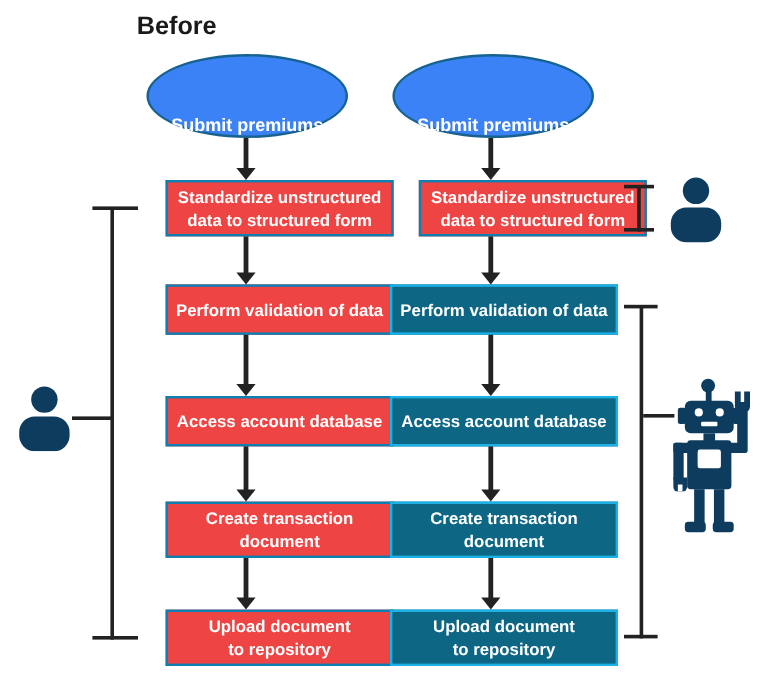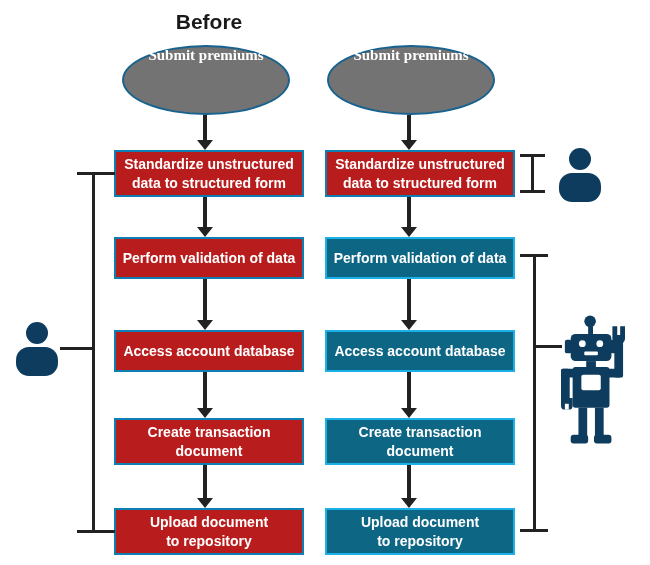--- a/index.html
+++ b/index.html
@@ -1,36 +1,36 @@
 <!DOCTYPE html>
 <html><head>
 <meta charset="utf-8">
 <style>
   html,body{margin:0;padding:0;background:#fff;}
   .canvas{
     position:relative;width:650px;height:565px;background:#ffffff;
     font-family:"Liberation Sans", sans-serif;overflow:hidden;
   }
   .col-title{
-    position:absolute;top:8px;height:28px;text-align:center;
+    position:absolute;top:8px;height:28px;text-align:left;
     font-size:21px;font-weight:700;color:#1a1a1a;line-height:28px;
   }
   .oval{
     position:absolute;top:45px;width:168px;height:70px;border-radius:50%;
-    background:#737373;border:2px solid #17628F;
-    display:flex;align-items:flex-start;justify-content:center;box-sizing:border-box;font-family:Liberation Serif, serif;
+    background:#3b82f6;border:2px solid #17628F;
+    display:flex;align-items:flex-end;justify-content:center;box-sizing:border-box;
   }
   .oval span{color:#fff;font-size:15px;font-weight:700;}
   .box{
     position:absolute;width:190px;box-sizing:border-box;
     display:flex;align-items:center;justify-content:center;text-align:center;
     font-size:14px;font-weight:700;color:#fff;line-height:1.3;
     white-space:pre-line;padding:2px 4px;
   }
-  .box.light{background:#b91c1c;border:2px solid #0D7FB2;}
+  .box.light{background:#ef4444;border:2px solid #0D7FB2;margin-left:24px;}
   .box.dark{background:#0E6685;border:2px solid #1BB1E6;}
   .arrow{position:absolute;width:16px;}
   .arrow .shaft{position:absolute;left:6px;top:0;width:4px;height:calc(100% - 9px);background:#222;}
   .arrow .head{position:absolute;bottom:0;left:0;width:0;height:0;
     border-left:8px solid transparent;border-right:8px solid transparent;border-top:10px solid #222;}
   .line{position:absolute;background:#222;}
   .icon-wrap{position:absolute;}
   .icon-wrap svg{display:block;width:100%;height:100%;}
 </style>
 </head>

